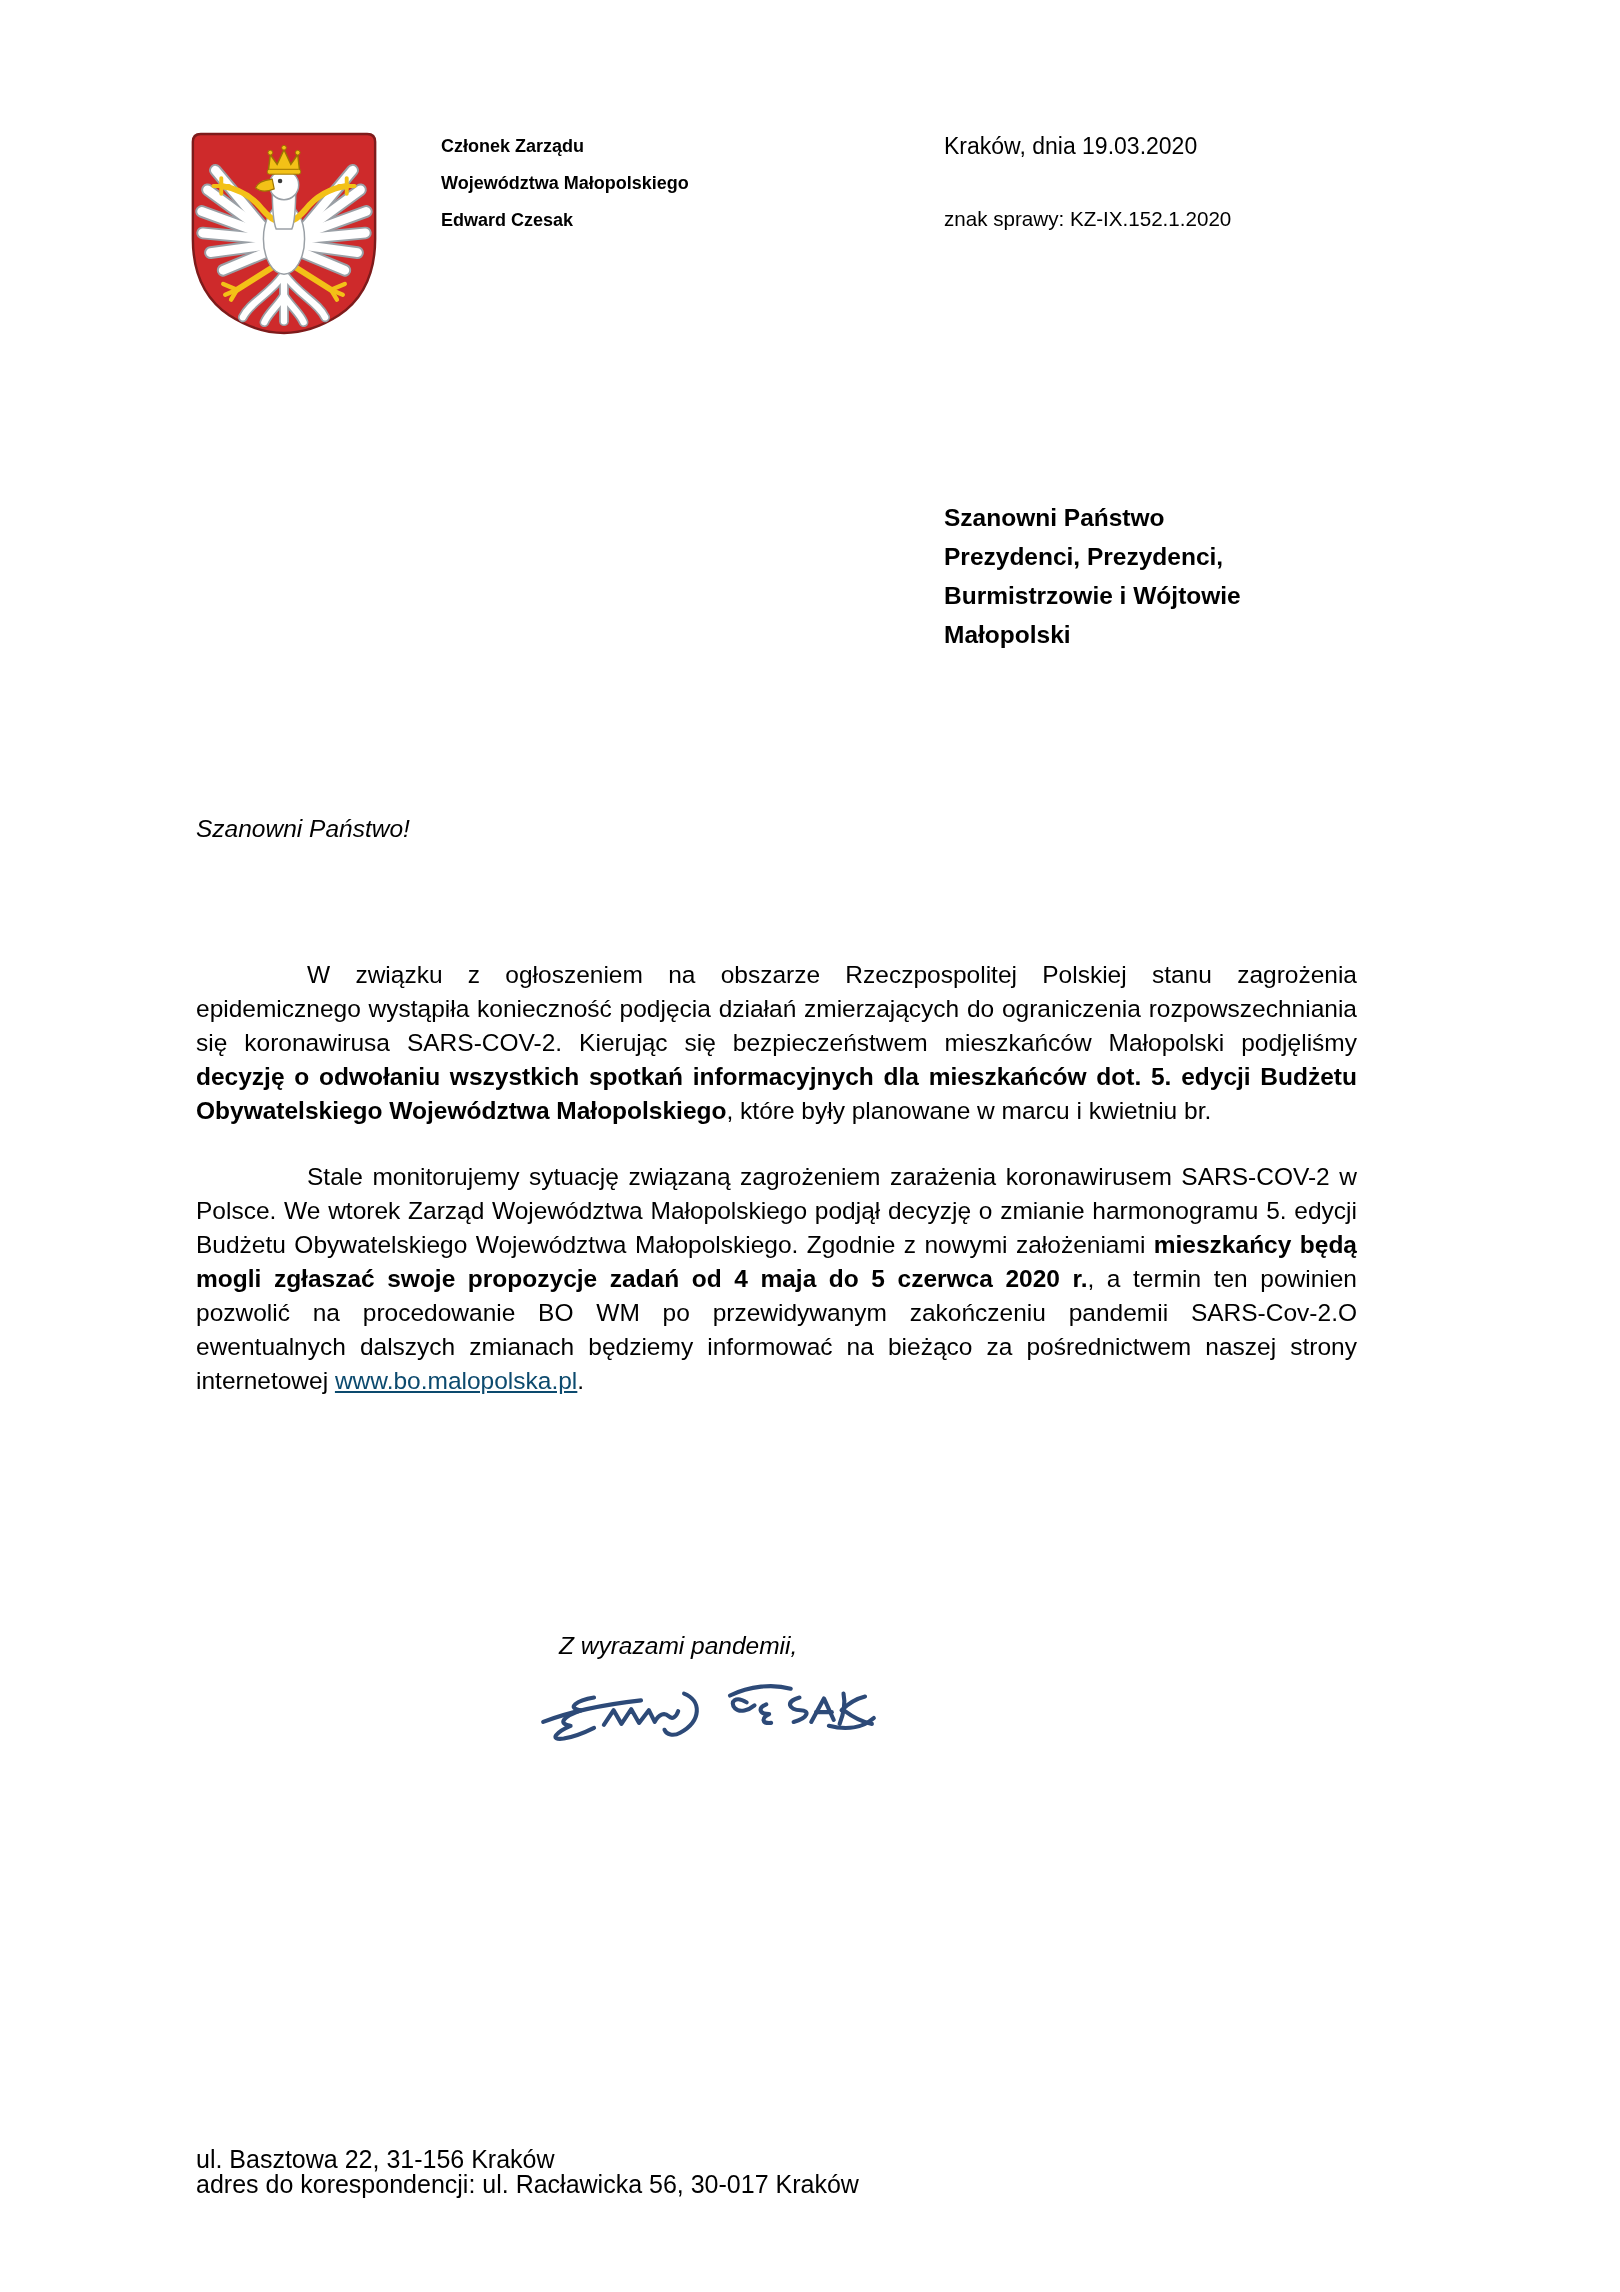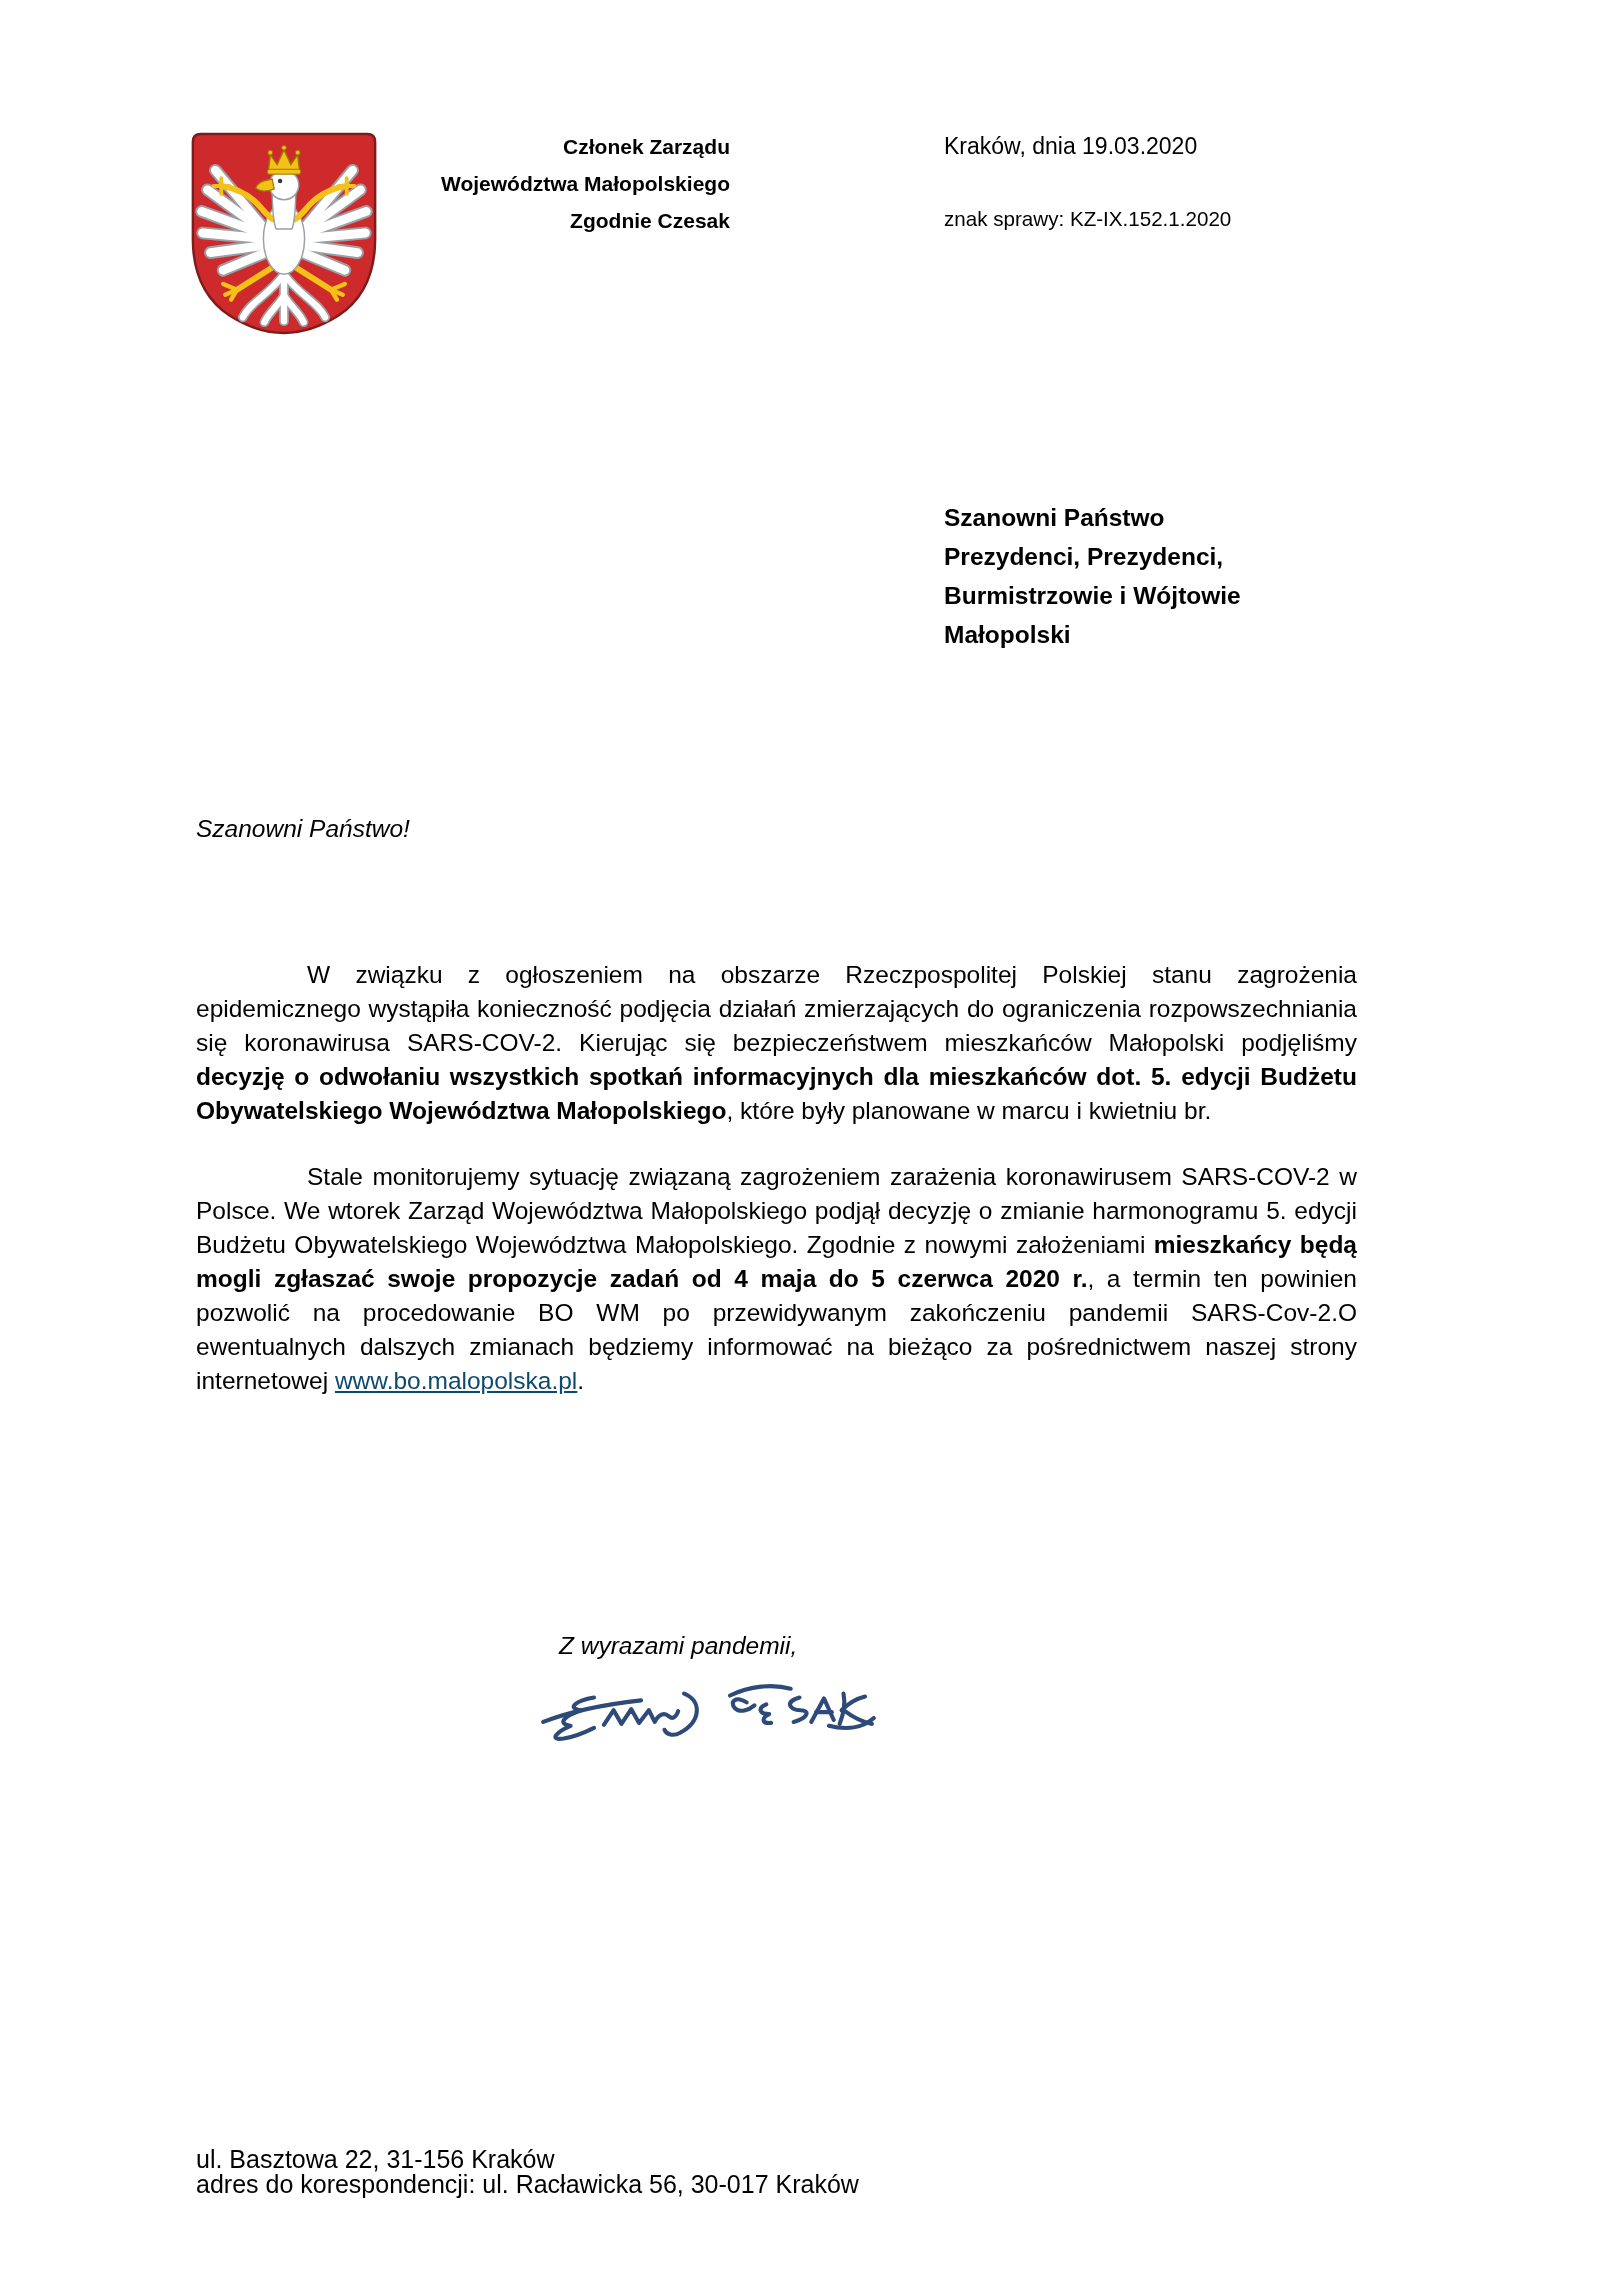--- a/index.html
+++ b/index.html
@@ -9,21 +9,21 @@
     width: 1620px;
     height: 2293px;
     background: #ffffff;
     overflow: hidden;
   }
   .abs { position: absolute; }
 
   
   .crest { left: 186px; top: 129px; width: 196px; height: 208px; }
   .sender { left: 441px; top: 128px; }
-  .sender-line { font-weight: bold; font-size: 21px; line-height: 37px; white-space: nowrap; text-align: right; }
+  .sender-line { font-weight: bold; font-size: 18px; line-height: 37px; white-space: nowrap; }
   .dateline { left: 944px; top: 133px; font-size: 23px; white-space: nowrap; }
   .case-number { left: 944px; top: 207px; font-size: 20.6px; white-space: nowrap; }
 
   
   .addressee { left: 944px; top: 498px; }
   .addr-line { font-weight: bold; font-size: 24.5px; line-height: 39px; white-space: nowrap; }
 
   
   .salutation { left: 196px; top: 815px; font-size: 24.5px; font-style: italic; }
 
@@ -134,21 +134,21 @@
       <rect x="83" y="41" width="34" height="5" rx="2" fill="#f3c117" stroke="#9c7400" stroke-width="1"></rect>
       <circle cx="86" cy="24" r="2.4" fill="#f3c117" stroke="#9c7400" stroke-width="1"></circle>
       <circle cx="100" cy="19" r="2.4" fill="#f3c117" stroke="#9c7400" stroke-width="1"></circle>
       <circle cx="114" cy="24" r="2.4" fill="#f3c117" stroke="#9c7400" stroke-width="1"></circle>
     </svg>
   </div>
 
   <div class="abs sender">
     <div class="sender-line">Członek Zarządu</div>
     <div class="sender-line">Województwa Małopolskiego</div>
-    <div class="sender-line">Zgodnie Czesak</div>
+    <div class="sender-line">Edward Czesak</div>
   </div>
 
   <div class="abs dateline">Kraków, dnia 19.03.2020</div>
   <div class="abs case-number">znak sprawy: KZ-IX.152.1.2020</div>
 
   <div class="abs addressee">
     <div class="addr-line">Szanowni Państwo</div>
     <div class="addr-line">Prezydenci, Prezydenci,</div>
     <div class="addr-line">Burmistrzowie i Wójtowie</div>
     <div class="addr-line">Małopolski</div>

